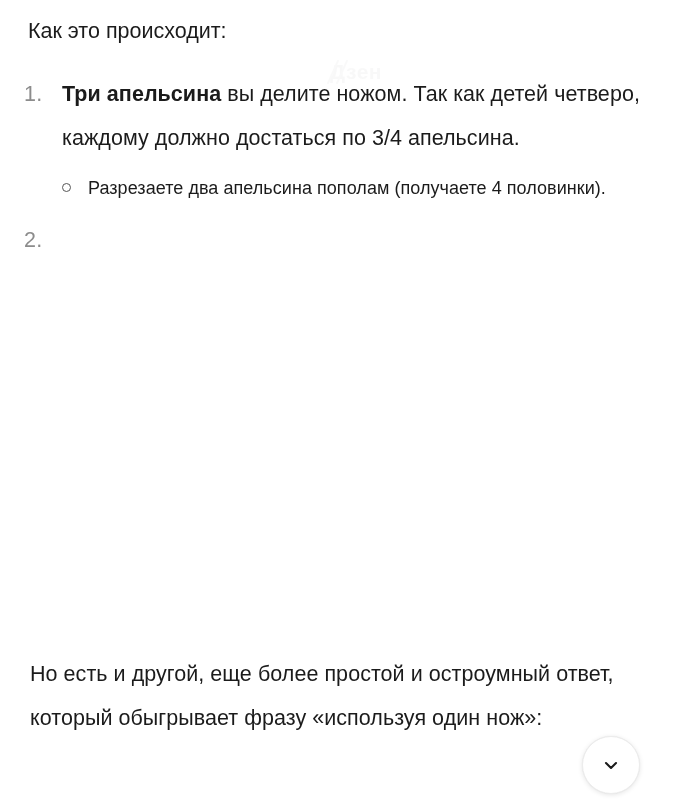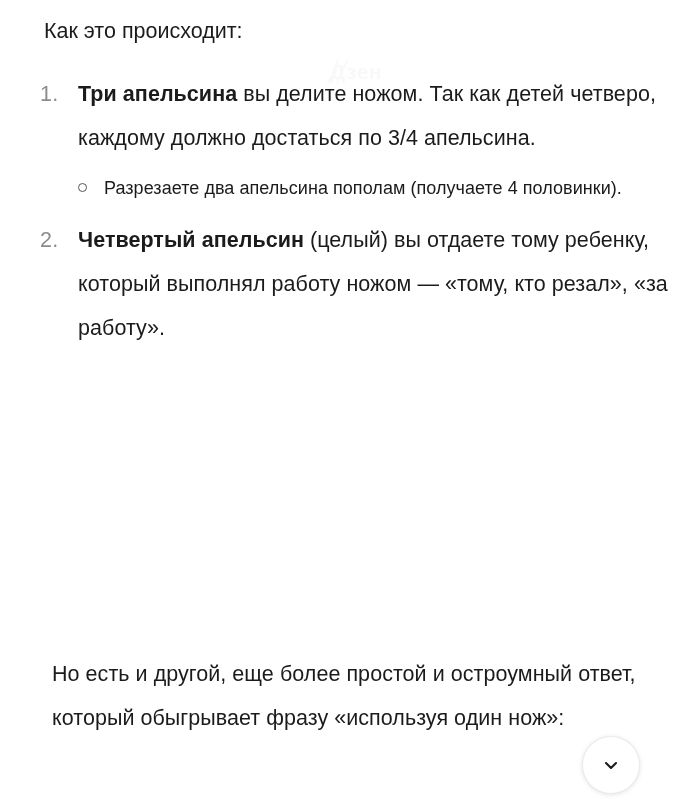--- a/index.html
+++ b/index.html
@@ -16,21 +16,20 @@
     position: relative;
     -webkit-font-smoothing: antialiased;
   }
 
   
   .page {
     position: absolute;
     inset: 0;
     background: #ffffff;
     overflow: hidden;
-    padding-left: 16px;
   }
 
   
   .watermark {
     position: absolute;
     left: 330px;
     top: 52px;
     width: 110px;
     height: 40px;
     pointer-events: none;
@@ -149,21 +148,21 @@
   .utext {
     font-size: 18px;
     line-height: 44px;
     color: #1b1b1b;
     max-width: 566px;
     letter-spacing: 0.05px;
   }
 
   .closing {
     position: absolute;
-    left: 36px;
+    left: 30px;
     top: 652px;
     width: 632px;
     font-size: 21.5px;
     line-height: 44px;
     color: #1b1b1b;
     letter-spacing: 0.05px;
   }
 
   
   .fab {
@@ -213,23 +212,20 @@
             <li class="uitem">
               <span class="umarker"></span>
               <div class="utext">Разрезаете два апельсина пополам (получаете 4 половинки).</div>
             </li>
           </ul>
         </div>
       </li>
 
       <li class="oitem second">
         <span class="omarker">2.</span>
-        <div class="otext">
-          <b>Четвертый апельсин</b><span> (целый) вы отдаете тому ребенку, который выполнял работу ножом — «тому, кто резал», «за работу».</span>
-        </div>
       </li>
 
     </ol>
 
     <div class="closing">Но есть и другой, еще более простой и остроумный ответ, который обыгрывает фразу «используя один нож»:</div>
 
   </div>
 
   <div class="fab" title="Развернуть">
     <span>

